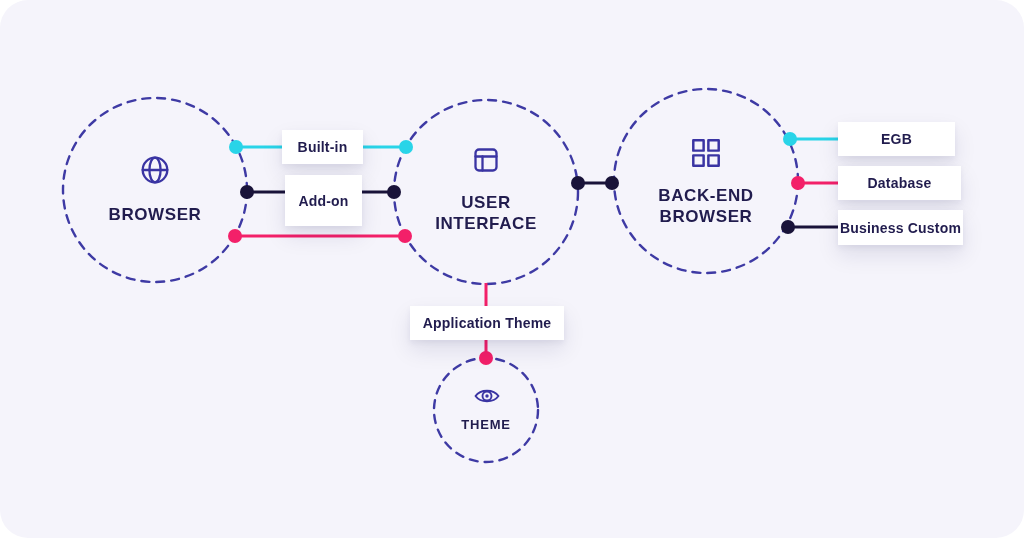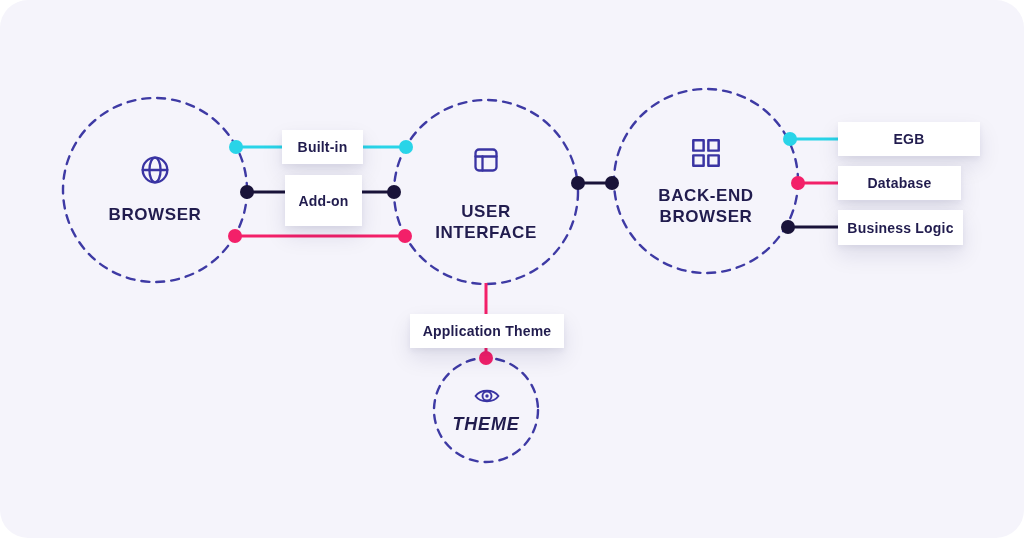--- a/index.html
+++ b/index.html
@@ -48,21 +48,21 @@
     position: absolute;
     transform: translateX(-50%);
     text-align: center;
     color: var(--text-dark, #211c4e);
     font-size: 17px;
     font-weight: 700;
     letter-spacing: 0.6px;
     line-height: 21px;
     white-space: nowrap;
   }
-  .node-label.small { font-size: 18px; letter-spacing: 0.8px; font-style: italic; }
+  .node-label.small { font-size: 13px; letter-spacing: 0.8px; }
   .node-icon { position: absolute; transform: translateX(-50%); }
   .node-icon svg { display: block; }
   .icon-stroke {
     fill: none;
     stroke: var(--icon, #3a34a3);
     stroke-width: 2.3;
     stroke-linecap: round;
     stroke-linejoin: round;
   }
   .icon-fill { fill: var(--icon, #3a34a3); }
@@ -135,36 +135,36 @@
       <path class="icon-stroke" style="stroke-width:1.9" d="M1.5 10 C 6.5 3, 19.5 3, 24.5 10 C 19.5 17, 6.5 17, 1.5 10 Z"></path>
       <circle class="icon-stroke" style="stroke-width:1.9" cx="13" cy="10" r="4.5"></circle>
       <circle class="icon-fill" cx="13" cy="10" r="1.7"></circle>
     </svg>
   </div>
 
   <div class="node-label" style="left:155px; top:204px;">
     <span>BROWSER</span>
   </div>
 
-  <div class="node-label" style="left:486px; top:192px;margin-top:9px;">
+  <div class="node-label" style="left:486px; top:192px;">
     <span style="display:block">USER</span>
     <span style="display:block">INTERFACE</span>
   </div>
 
   <div class="node-label" style="left:706px; top:185px;">
     <span style="display:block">BACK-END</span>
     <span style="display:block">BROWSER</span>
   </div>
 
   <div class="node-label small" style="left:486px; top:414px;">
     <span>THEME</span>
   </div>
 
   <div class="pill" style="left:282px; top:130px; width:81px; height:34px;">Built-in</div>
   <div class="pill" style="left:285px; top:175px; width:77px; height:51px;">Add-on</div>
 
-  <div class="pill" style="left:838px; top:122px; width:142px; height:34px;">EGB</div>
+  <div class="pill" style="left:838px; top:122px; width:117px; height:34px;">EGB</div>
   <div class="pill" style="left:838px; top:166px; width:123px; height:34px;">Database</div>
-  <div class="pill" style="left:838px; top:210px; width:125px; height:35px;">Business Logic</div>
+  <div class="pill" style="left:838px; top:210px; width:125px; height:35px;">Business Custom</div>
 
-  <div class="pill" style="left:410px; top:306px; width:154px; height:34px;margin-top:8px;">Application Theme</div>
+  <div class="pill" style="left:410px; top:306px; width:154px; height:34px;">Application Theme</div>
 
 </div>
 
 </body></html>

